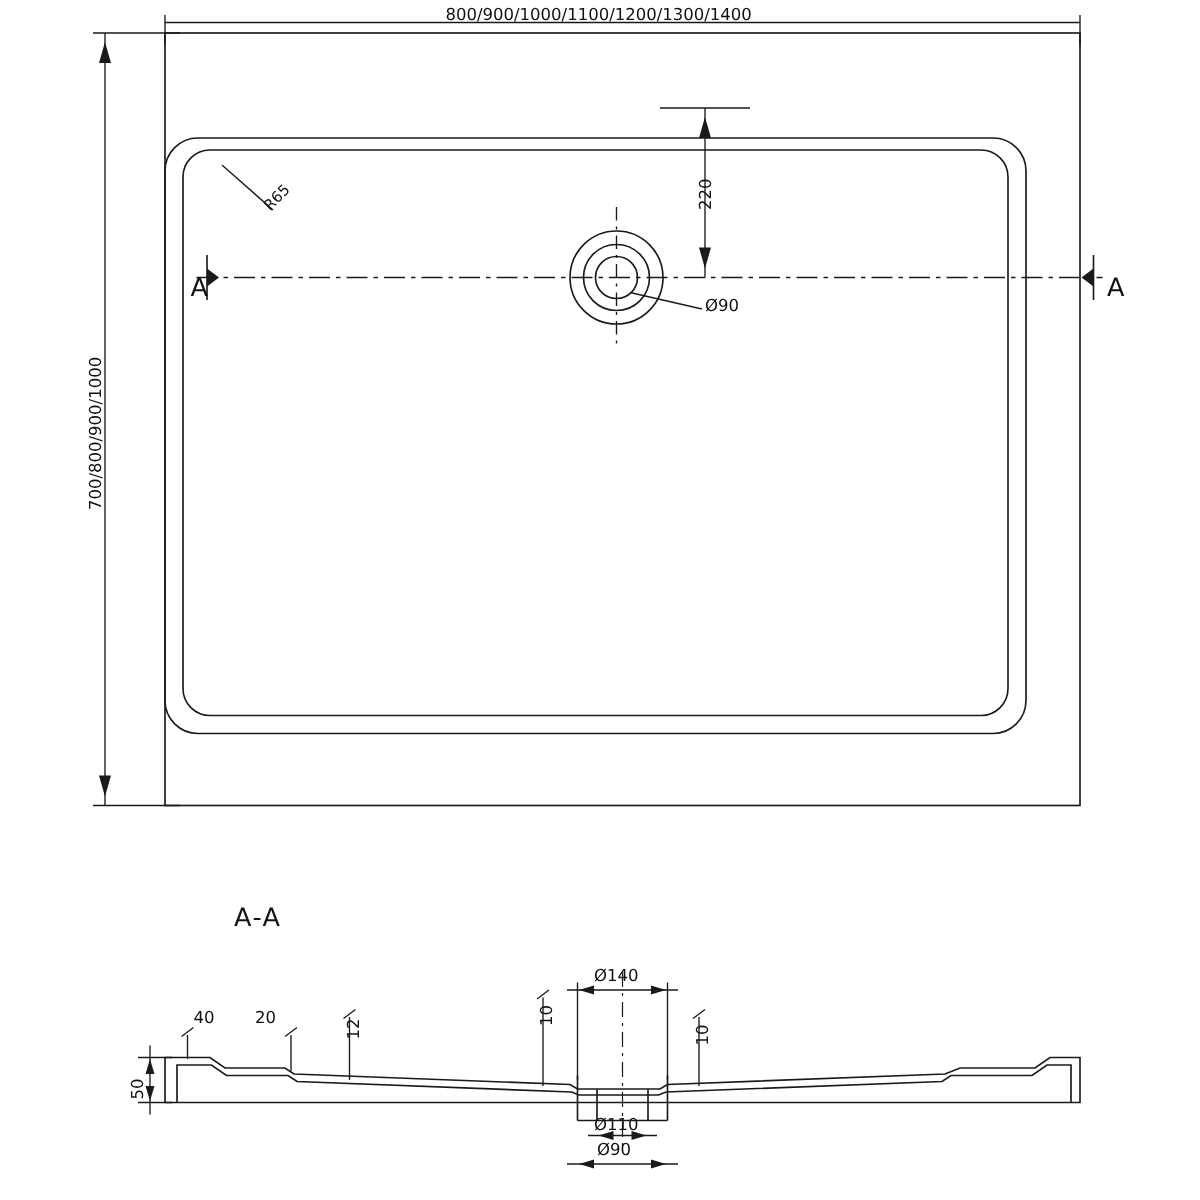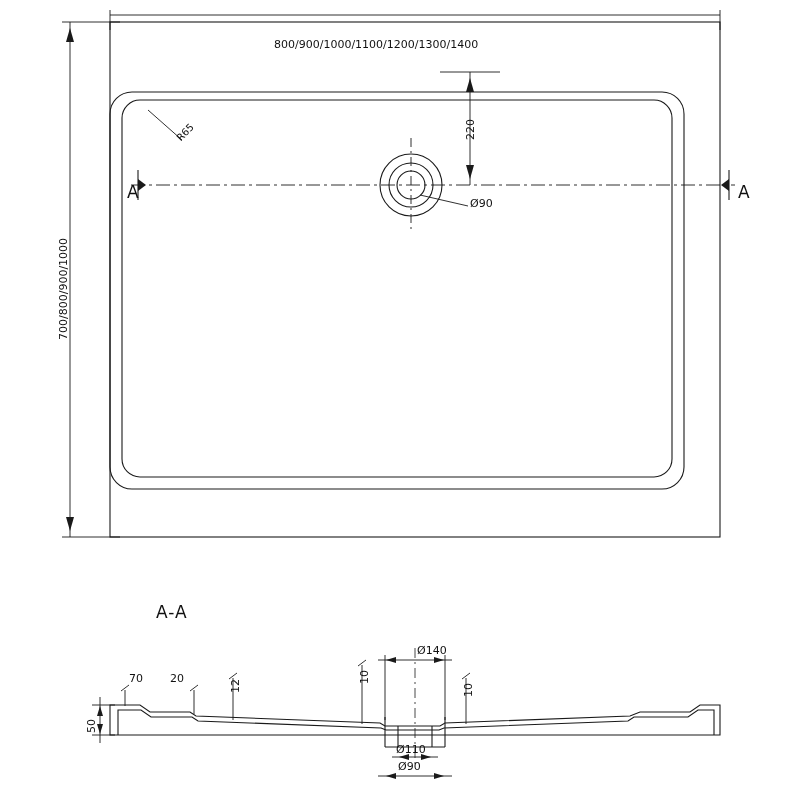--- a/index.html
+++ b/index.html
@@ -174,45 +174,45 @@
     <polygon points="399,757 409,754 409,760" fill="#1a1a1a" stroke="none"></polygon>
     <polygon points="431,757 421,754 421,760" fill="#1a1a1a" stroke="none"></polygon>
 
     <line x1="378" y1="776" x2="452" y2="776"></line>
     <polygon points="386,776 396,773 396,779" fill="#1a1a1a" stroke="none"></polygon>
     <polygon points="444,776 434,773 434,779" fill="#1a1a1a" stroke="none"></polygon>
   </g>
 
 </svg>
 
-<div class="lbl" style="left:274px; top:4px;margin-top:35px;">800/900/1000/1100/1200/1300/1400</div>
+<div class="lbl" style="left:297px; top:4px;">800/900/1000/1100/1200/1300/1400</div>
 
 <div class="lbl rot90" style="left:58px; top:340px;">700/800/900/1000</div>
 
 <div class="lbl rot45" style="left:175px; top:136px; font-size:10px;">R65</div>
 
 <div class="lbl rot90" style="left:465px; top:140px;">220</div>
 
 <div class="lbl" style="left:470px; top:198px;">Ø90</div>
 
 <div class="lbl big" style="left:127px; top:184px;">A</div>
 
 <div class="lbl big" style="left:738px; top:184px;">A</div>
 
 <div class="lbl big" style="left:156px; top:604px;">A-A</div>
 
-<div class="lbl" style="left:129px; top:673px;">70</div>
+<div class="lbl" style="left:129px; top:673px;">40</div>
 
 <div class="lbl" style="left:170px; top:673px;">20</div>
 
 <div class="lbl rot90" style="left:230px; top:693px;">12</div>
 
 <div class="lbl rot90" style="left:359px; top:684px;">10</div>
 
 <div class="lbl rot90" style="left:463px; top:697px;">10</div>
 
 <div class="lbl rot90" style="left:86px; top:733px;">50</div>
 
-<div class="lbl" style="left:417px; top:645px;">Ø140</div>
+<div class="lbl" style="left:396px; top:645px;">Ø140</div>
 
 <div class="lbl" style="left:398px; top:761px;">Ø90</div>
 
 <div class="lbl" style="left:396px; top:744px;">Ø110</div>
 
 </body></html>

